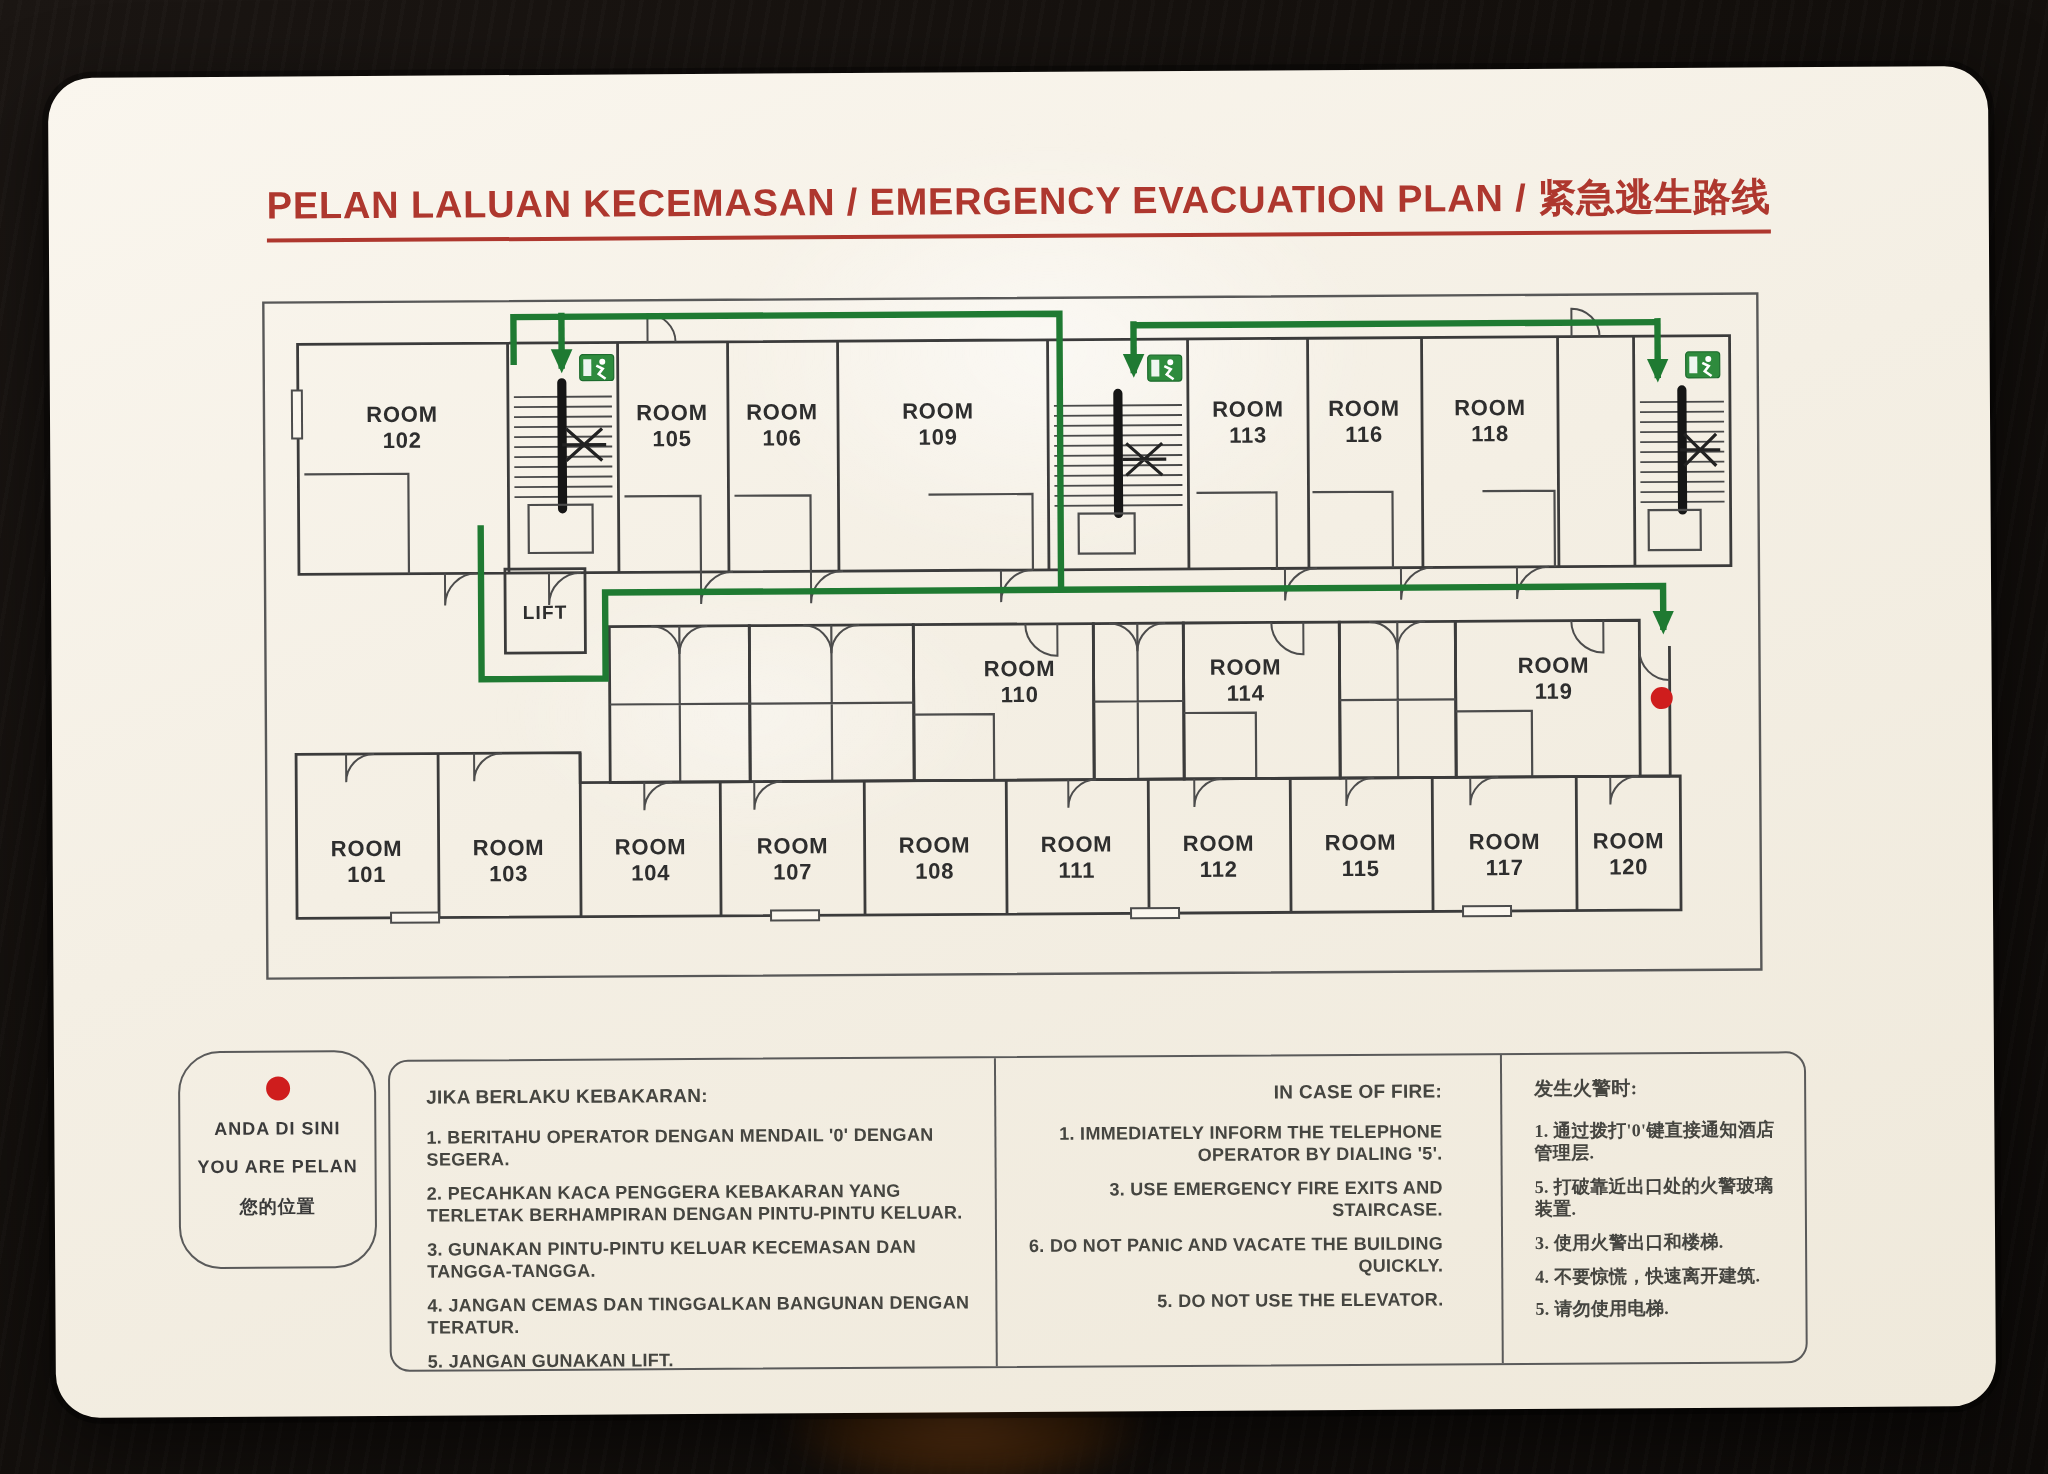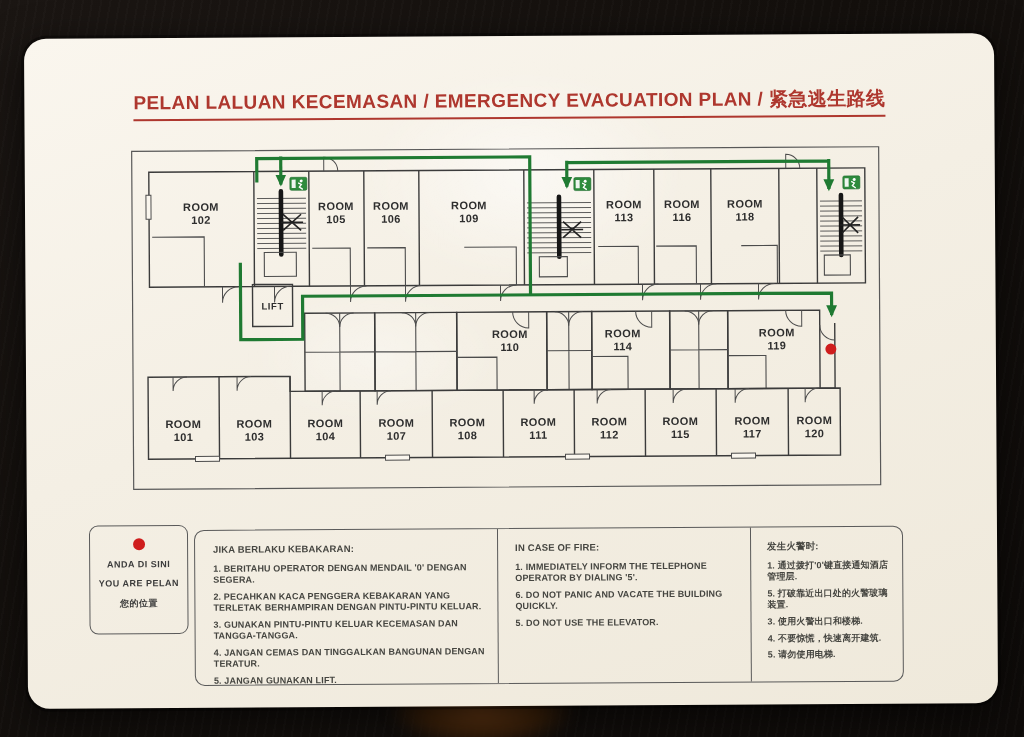--- a/index.html
+++ b/index.html
@@ -36,36 +36,36 @@
   .tread{stroke:#4a4a4a;stroke-width:.9;fill:none;}
   .rail{stroke:#161616;stroke-width:4.6;stroke-linecap:round;}
   .aster{stroke:#222;stroke-width:1.6;fill:none;}
   .route{stroke:#1f7a32;stroke-width:3.2;fill:none;}
   .arc{stroke:#4c4c4c;stroke-width:1;fill:none;}
   .rlabel{font:600 11px "Liberation Sans",sans-serif;fill:#2e2e2e;text-anchor:middle;letter-spacing:.4px;}
   .slabel{font:600 9.5px "Liberation Sans",sans-serif;fill:#2e2e2e;text-anchor:middle;letter-spacing:.6px;}
   .win{fill:#faf6ee;stroke:#4c4c4c;stroke-width:1;}
   .yah-box{
     position:absolute;left:62px;top:487px;width:97px;height:107px;
-    border:1.6px solid #5a5a5a;border-radius:9px;text-align:center;color:#3b3b3b;
+    border:1.6px solid #5a5a5a;border-radius:21px;text-align:center;color:#3b3b3b;
   }
   .yah-dot{width:12px;height:12px;border-radius:50%;background:#cf1d1d;margin:12px auto 8px auto;}
   .yah-line{font-size:9px;font-weight:bold;letter-spacing:.5px;margin:9px 2px;}
   .panel{
     position:absolute;left:167px;top:492px;width:707px;height:154px;
     border:1.6px solid #5a5a5a;border-radius:10px;color:#454540;
   }
   .pdiv{position:absolute;top:0;width:0;height:100%;border-left:1.4px solid #5a5a5a;}
   .pdiv.d1{left:302px;} .pdiv.d2{left:555px;}
   .pcol{position:absolute;top:13px;font-size:9px;font-weight:bold;letter-spacing:.15px;line-height:1.25;}
   .pcol .hd{margin-bottom:8px;font-size:9.5px;}
   .pcol .it{margin-bottom:5.5px;}
   .pcol.malay{left:18px;width:272px;}
-  .pcol.english{left:320px;width:222px;}
-  .pcol.chinese{left:572px;width:124px;}
+  .pcol.english{left:304px;width:222px;text-align:right;}
+  .pcol.chinese{left:572px;width:124px;font-family:Liberation Serif, serif;}
 </style>
 </head>
 <body>
 
 <div class="bg-streak"></div>
 <div class="floor-glow"></div>
 
 <div class="card">
   <div class="glare1"></div>
   <div class="glare2"></div>
@@ -271,20 +271,21 @@
       <div class="it">1. BERITAHU OPERATOR DENGAN MENDAIL '0' DENGAN SEGERA.</div>
       <div class="it">2. PECAHKAN KACA PENGGERA KEBAKARAN YANG TERLETAK BERHAMPIRAN DENGAN PINTU-PINTU KELUAR.</div>
       <div class="it">3. GUNAKAN PINTU-PINTU KELUAR KECEMASAN DAN TANGGA-TANGGA.</div>
       <div class="it">4. JANGAN CEMAS DAN TINGGALKAN BANGUNAN DENGAN TERATUR.</div>
       <div class="it">5. JANGAN GUNAKAN LIFT.</div>
     </div>
 
     <div class="pcol english">
       <div class="hd">IN CASE OF FIRE:</div>
       <div class="it">1. IMMEDIATELY INFORM THE TELEPHONE OPERATOR BY DIALING '5'.</div>
+      <div class="it">3. USE EMERGENCY FIRE EXITS AND STAIRCASE.</div>
       <div class="it">6. DO NOT PANIC AND VACATE THE BUILDING QUICKLY.</div>
       <div class="it">5. DO NOT USE THE ELEVATOR.</div>
     </div>
 
     <div class="pcol chinese">
       <div class="hd">发生火警时:</div>
       <div class="it">1. 通过拨打'0'键直接通知酒店管理层.</div>
       <div class="it">5. 打破靠近出口处的火警玻璃装置.</div>
       <div class="it">3. 使用火警出口和楼梯.</div>
       <div class="it">4. 不要惊慌，快速离开建筑.</div>

